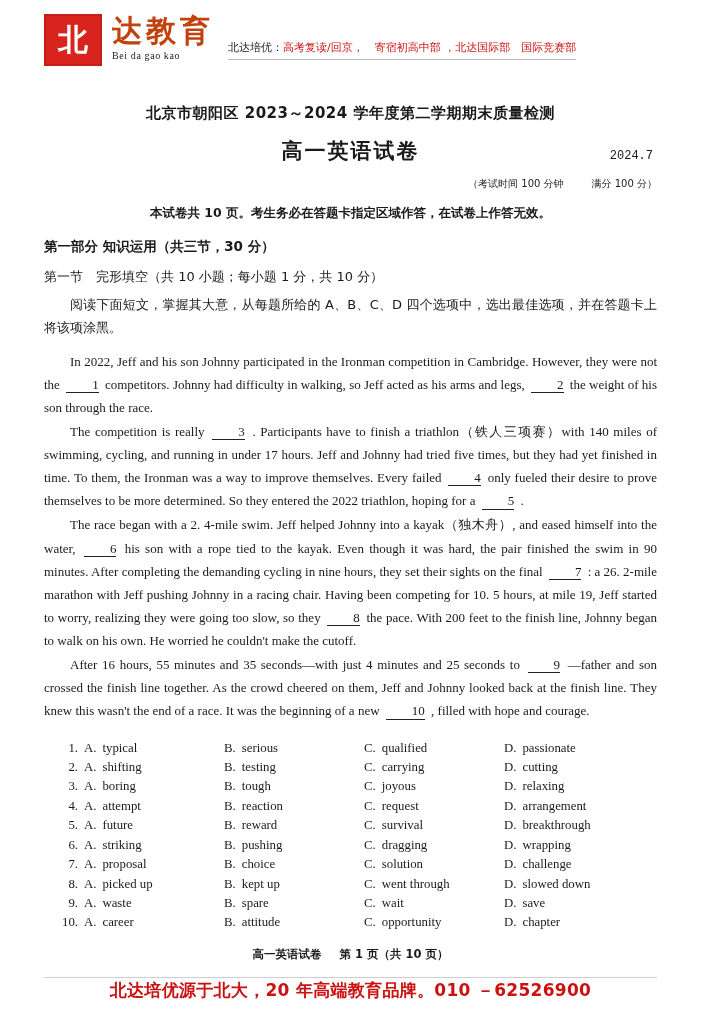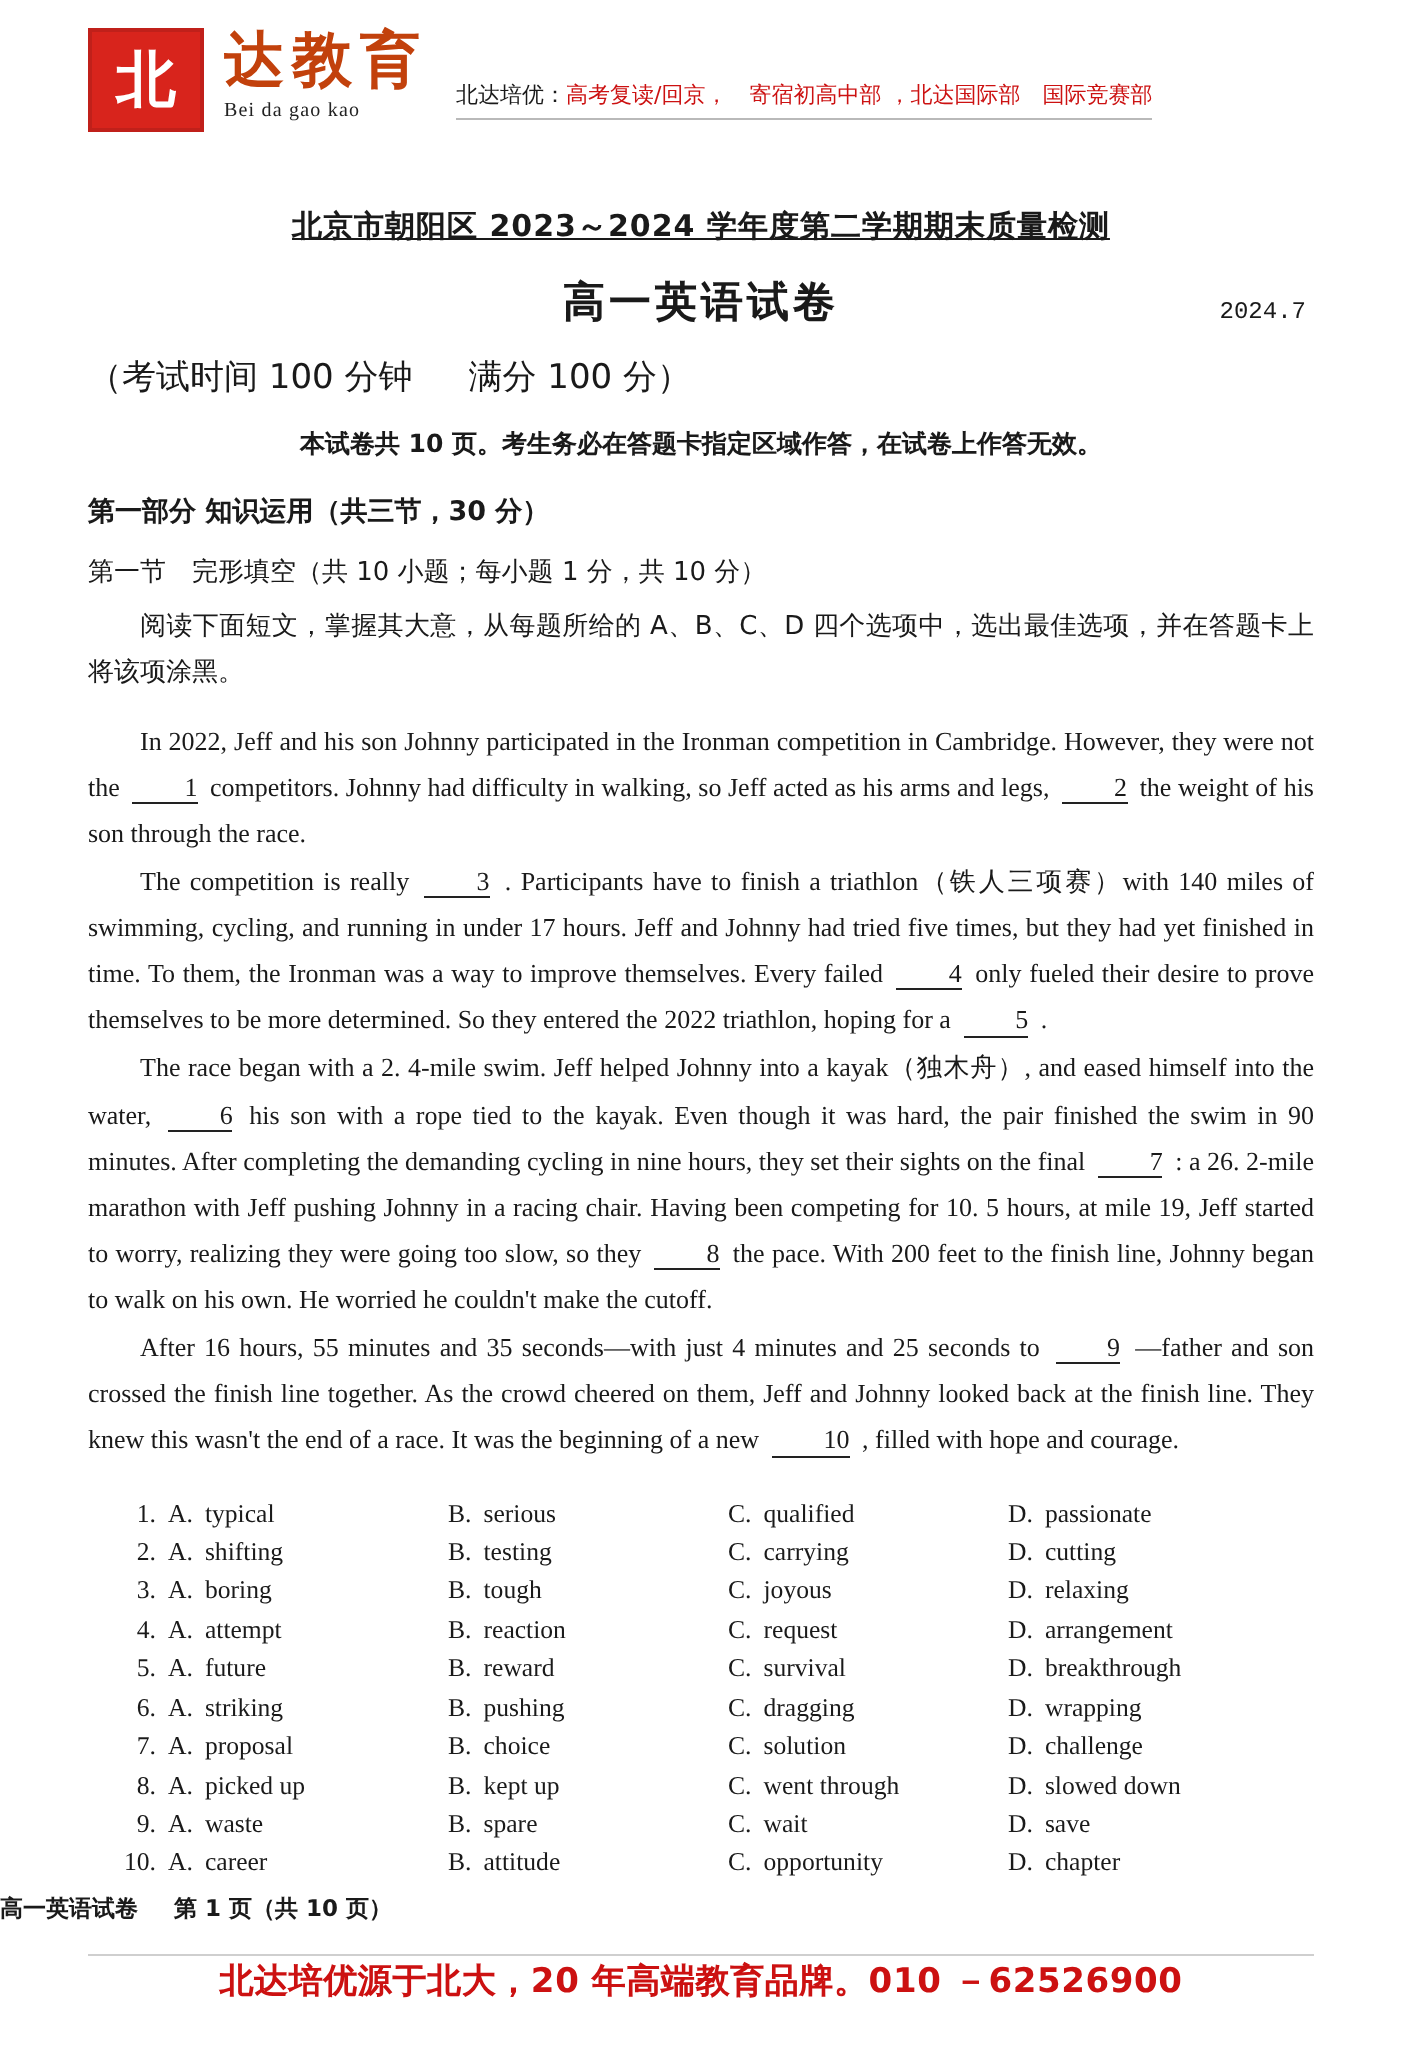--- a/index.html
+++ b/index.html
@@ -79,43 +79,42 @@
   }
 
   
   .doc-title {
     text-align: center;
     font-family: "DejaVu Sans", sans-serif;
     font-weight: bold;
     font-size: 15px;
     margin-top: 26px;
     letter-spacing: 0.5px;
-    text-decoration: underline;
   }
   .subtitle-row {
     position: relative;
     text-align: center;
     margin-top: 14px;
   }
   .doc-subtitle {
     font-family: "DejaVu Sans", sans-serif;
     font-weight: bold;
     font-size: 21px;
     letter-spacing: 2px;
   }
   .doc-date {
     position: absolute;
     right: 4px;
     bottom: 2px;
     font-size: 12px;
     font-family: Liberation Mono, monospace;
   }
   .exam-meta {
-    text-align: left;
-    font-size: 17px;
+    text-align: right;
+    font-size: 10px;
     margin-top: 12px;
     font-family: "DejaVu Sans", sans-serif;
   }
   .exam-meta .sp { display: inline-block; width: 28px; }
   .exam-note {
     text-align: center;
     font-size: 12.5px;
     margin-top: 14px;
     font-family: "DejaVu Sans", sans-serif;
     font-weight: bold;
@@ -184,20 +183,21 @@
     white-space: nowrap;
   }
   .opt-cell .lab { margin-right: 6px; }
 
   
   .page-footer {
     position: absolute;
     left: 0;
     right: 0;
     bottom: 62px;
+    text-align: center;
     font-family: "DejaVu Sans", sans-serif;
     font-size: 11.5px;
     font-weight: bold;
   }
   .page-footer .gap { display: inline-block; width: 18px; }
   .ad-rule {
     position: absolute;
     left: 44px;
     right: 44px;
     bottom: 46px;

